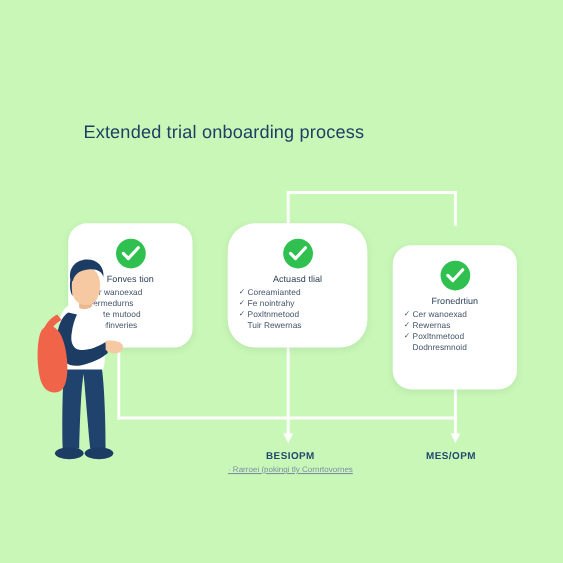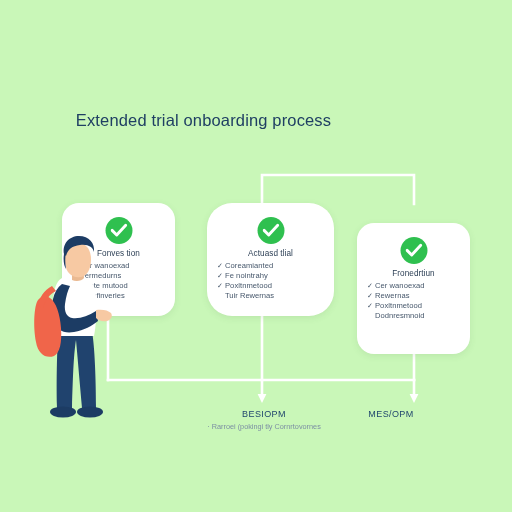--- a/index.html
+++ b/index.html
@@ -121,35 +121,36 @@
     filter: blur(0.35px);
   }
 
   
   .outcome {
     position: absolute;
     width: 126px;
     text-align: center;
   }
   #outcome-1 { left: 201px; top: 409px; }
-  #outcome-2 { left: 328px; top: 409px; }
+  #outcome-2 { left: 347px; top: 409px; }
 
   .outcome-title {
     font-size: 9px;
-    font-weight: normal;
+    font-weight: bold;
     color: #22486e;
     letter-spacing: 0.4px;
     filter: blur(0.3px);
   }
   .outcome-sub {
     margin-top: 3px;
     font-size: 7.3px;
     line-height: 10px;
     color: #7c8fa3;
     filter: blur(0.4px);
+    text-decoration: underline;
   }
 
   
   #person {
     position: absolute;
     left: 22px;
     top: 222px;
     width: 104px;
     height: 210px;
   }

